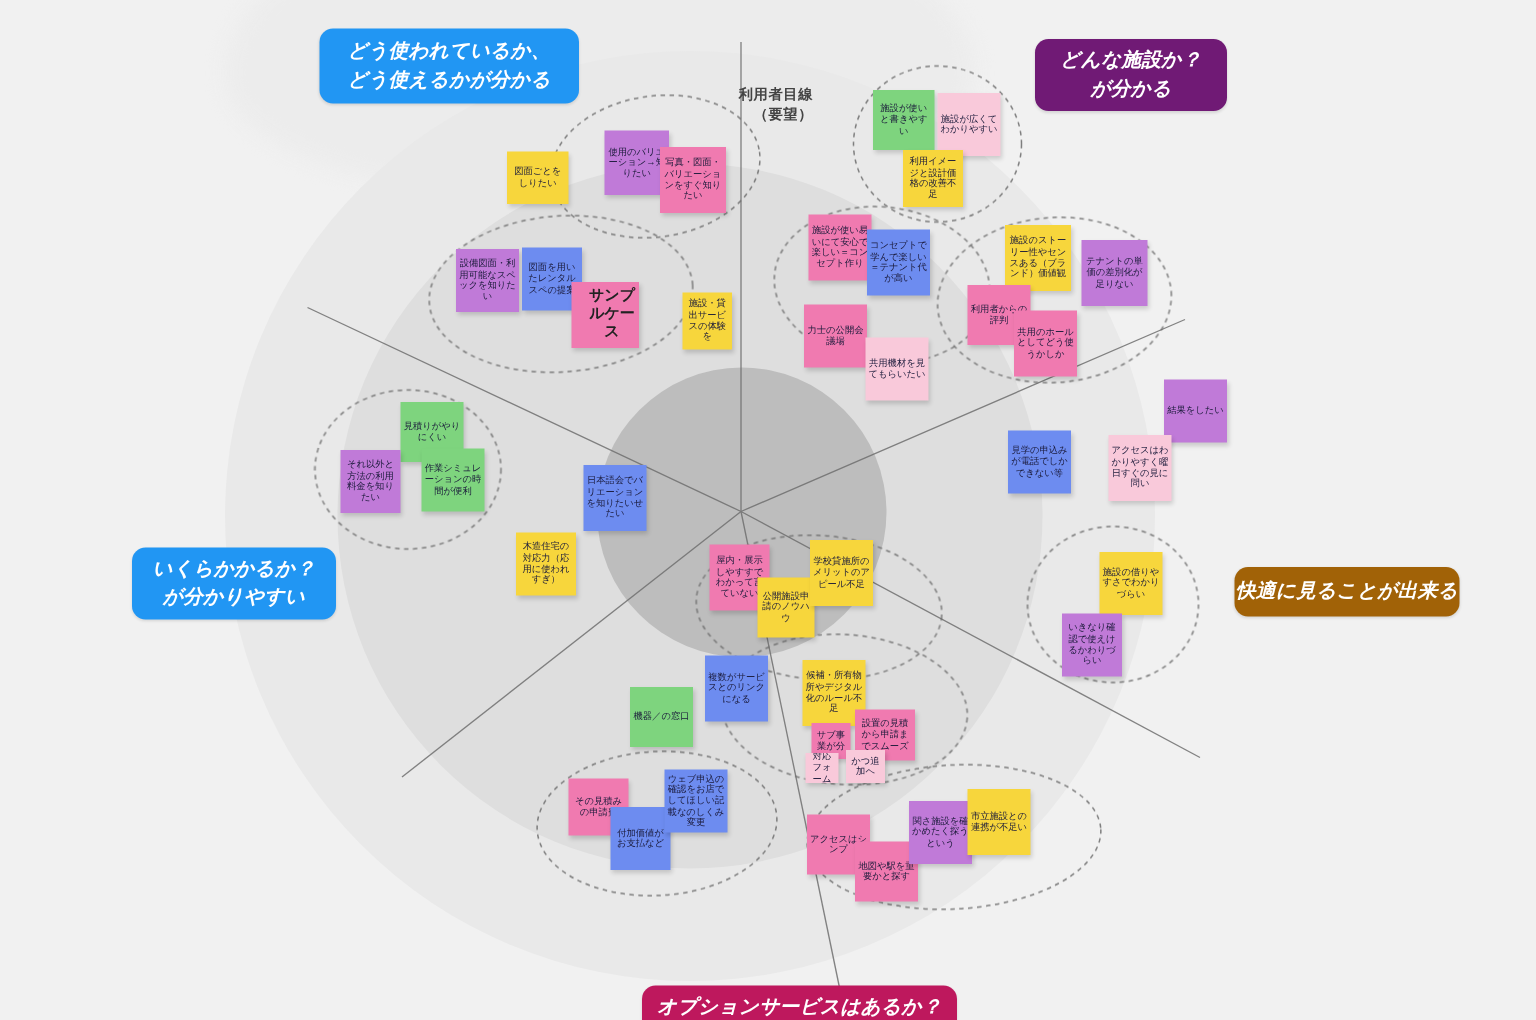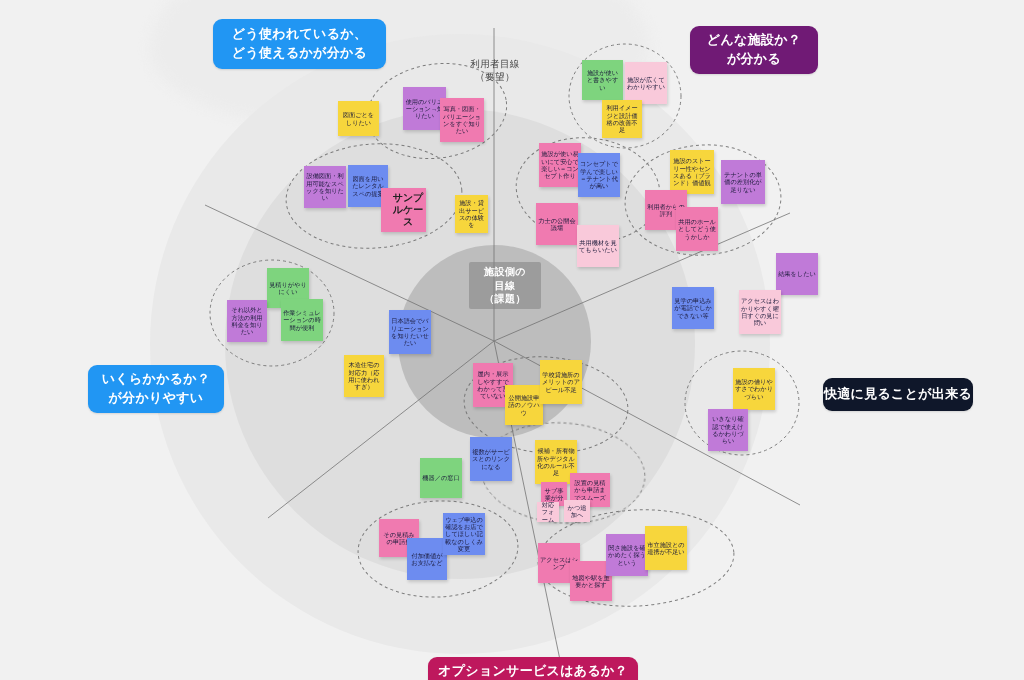--- a/index.html
+++ b/index.html
@@ -38,27 +38,28 @@
 
   
   #spokes { position: absolute; left: 0; top: 0; pointer-events: none; }
 
   
   #groups { position: absolute; left: 0; top: 0; pointer-events: none; }
 
   
   .axis-label {
     position: absolute;
-    text-align: center;
+    text-align: right;
     line-height: 1.35;
     color: #444;
     font-size: 9.5px;
-    font-weight: normal;
+    font-weight: bold;
     white-space: pre-line;
     letter-spacing: .4px;
+    margin-left: 16px;
   }
   .center-label {
     position: absolute;
     text-align: center;
     line-height: 1.35;
     color: #ffffff;
     font-size: 10px;
     font-weight: bold;
     white-space: pre-line;
     background: rgba(130,130,130,.55);
@@ -76,20 +77,21 @@
     font-size: 13px;
     font-weight: bold;
     line-height: 1.45;
     text-align: center;
     white-space: pre-line;
     display: flex;
     align-items: center;
     justify-content: center;
     box-shadow: 0 1px 2px rgba(0,0,0,.12);
     letter-spacing: .3px;
+    font-style: italic;
   }
 
   
   .note {
     position: absolute;
     box-sizing: border-box;
     display: flex;
     align-items: center;
     justify-content: center;
     text-align: center;
@@ -137,31 +139,29 @@
       <ellipse cx="546" cy="405" rx="82" ry="48" transform="rotate(4 546 405)"></ellipse>
       <ellipse cx="563" cy="473" rx="82" ry="50" transform="rotate(4 563 473)"></ellipse>
       <ellipse cx="438" cy="549" rx="80" ry="48" transform="rotate(-3 438 549)"></ellipse>
       <ellipse cx="636" cy="558" rx="98" ry="48" transform="rotate(-3 636 558)"></ellipse>
     </g>
   </svg>
 
   <div class="axis-label" style="left:464px; top:58px; width:62px;">利用者目線
 （要望）</div>
 
-  <div class="center-label" style="left:469px; top:262px; width:52px;">施設側の目線
-（課題）</div>
 
   <div id="callout-layer">
       <div class="pill" style="left: 213px; top: 19px; width: 173px; height: 50px; background: rgb(33, 150, 243);">どう使われているか、
 どう使えるかが分かる</div>
       <div class="pill" style="left: 690px; top: 26px; width: 128px; height: 48px; background: #701a75;">どんな施設か？
 が分かる</div>
       <div class="pill" style="left: 88px; top: 365px; width: 136px; height: 48px; background: rgb(33, 150, 243); text-align: center;">いくらかかるか？
 が分かりやすい</div>
-      <div class="pill" style="left: 823px; top: 378px; width: 150px; height: 33px; background: #0f172a;">快適に見ることが出来る</div>
+      <div class="pill" style="left: 823px; top: 378px; width: 150px; height: 33px; background: #a16207;">快適に見ることが出来る</div>
       <div class="pill" style="left: 428px; top: 617px; width: 210px; height: 48px; background: #be185d; margin-top: 40px;">オプションサービスはあるか？
 が分かる</div>
     </div>
 
   <div id="note-layer">
       <div class="note" style="left: 338px; top: 101px; width: 41px; height: 35px; background: rgb(247, 214, 60); font-size: 6.2px;">図面ごとをしりたい</div>
       <div class="note" style="left: 403px; top: 87px; width: 43px; height: 43px; background: rgb(192, 122, 216); font-size: 6.2px;">使用のバリエーション→知りたい</div>
       <div class="note" style="left: 440px; top: 98px; width: 44px; height: 44px; background: rgb(240, 122, 176); font-size: 6.2px;">写真・図面・バリエーションをすぐ知りたい</div>
       <div class="note" style="left: 304px; top: 166px; width: 42px; height: 42px; background: rgb(192, 122, 216); font-size: 6.2px;">設備図面・利用可能なスペックを知りたい</div>
       <div class="note" style="left: 348px; top: 165px; width: 40px; height: 42px; background: rgb(109, 140, 240); font-size: 6.2px;">図面を用いたレンタルスペの提案</div>

